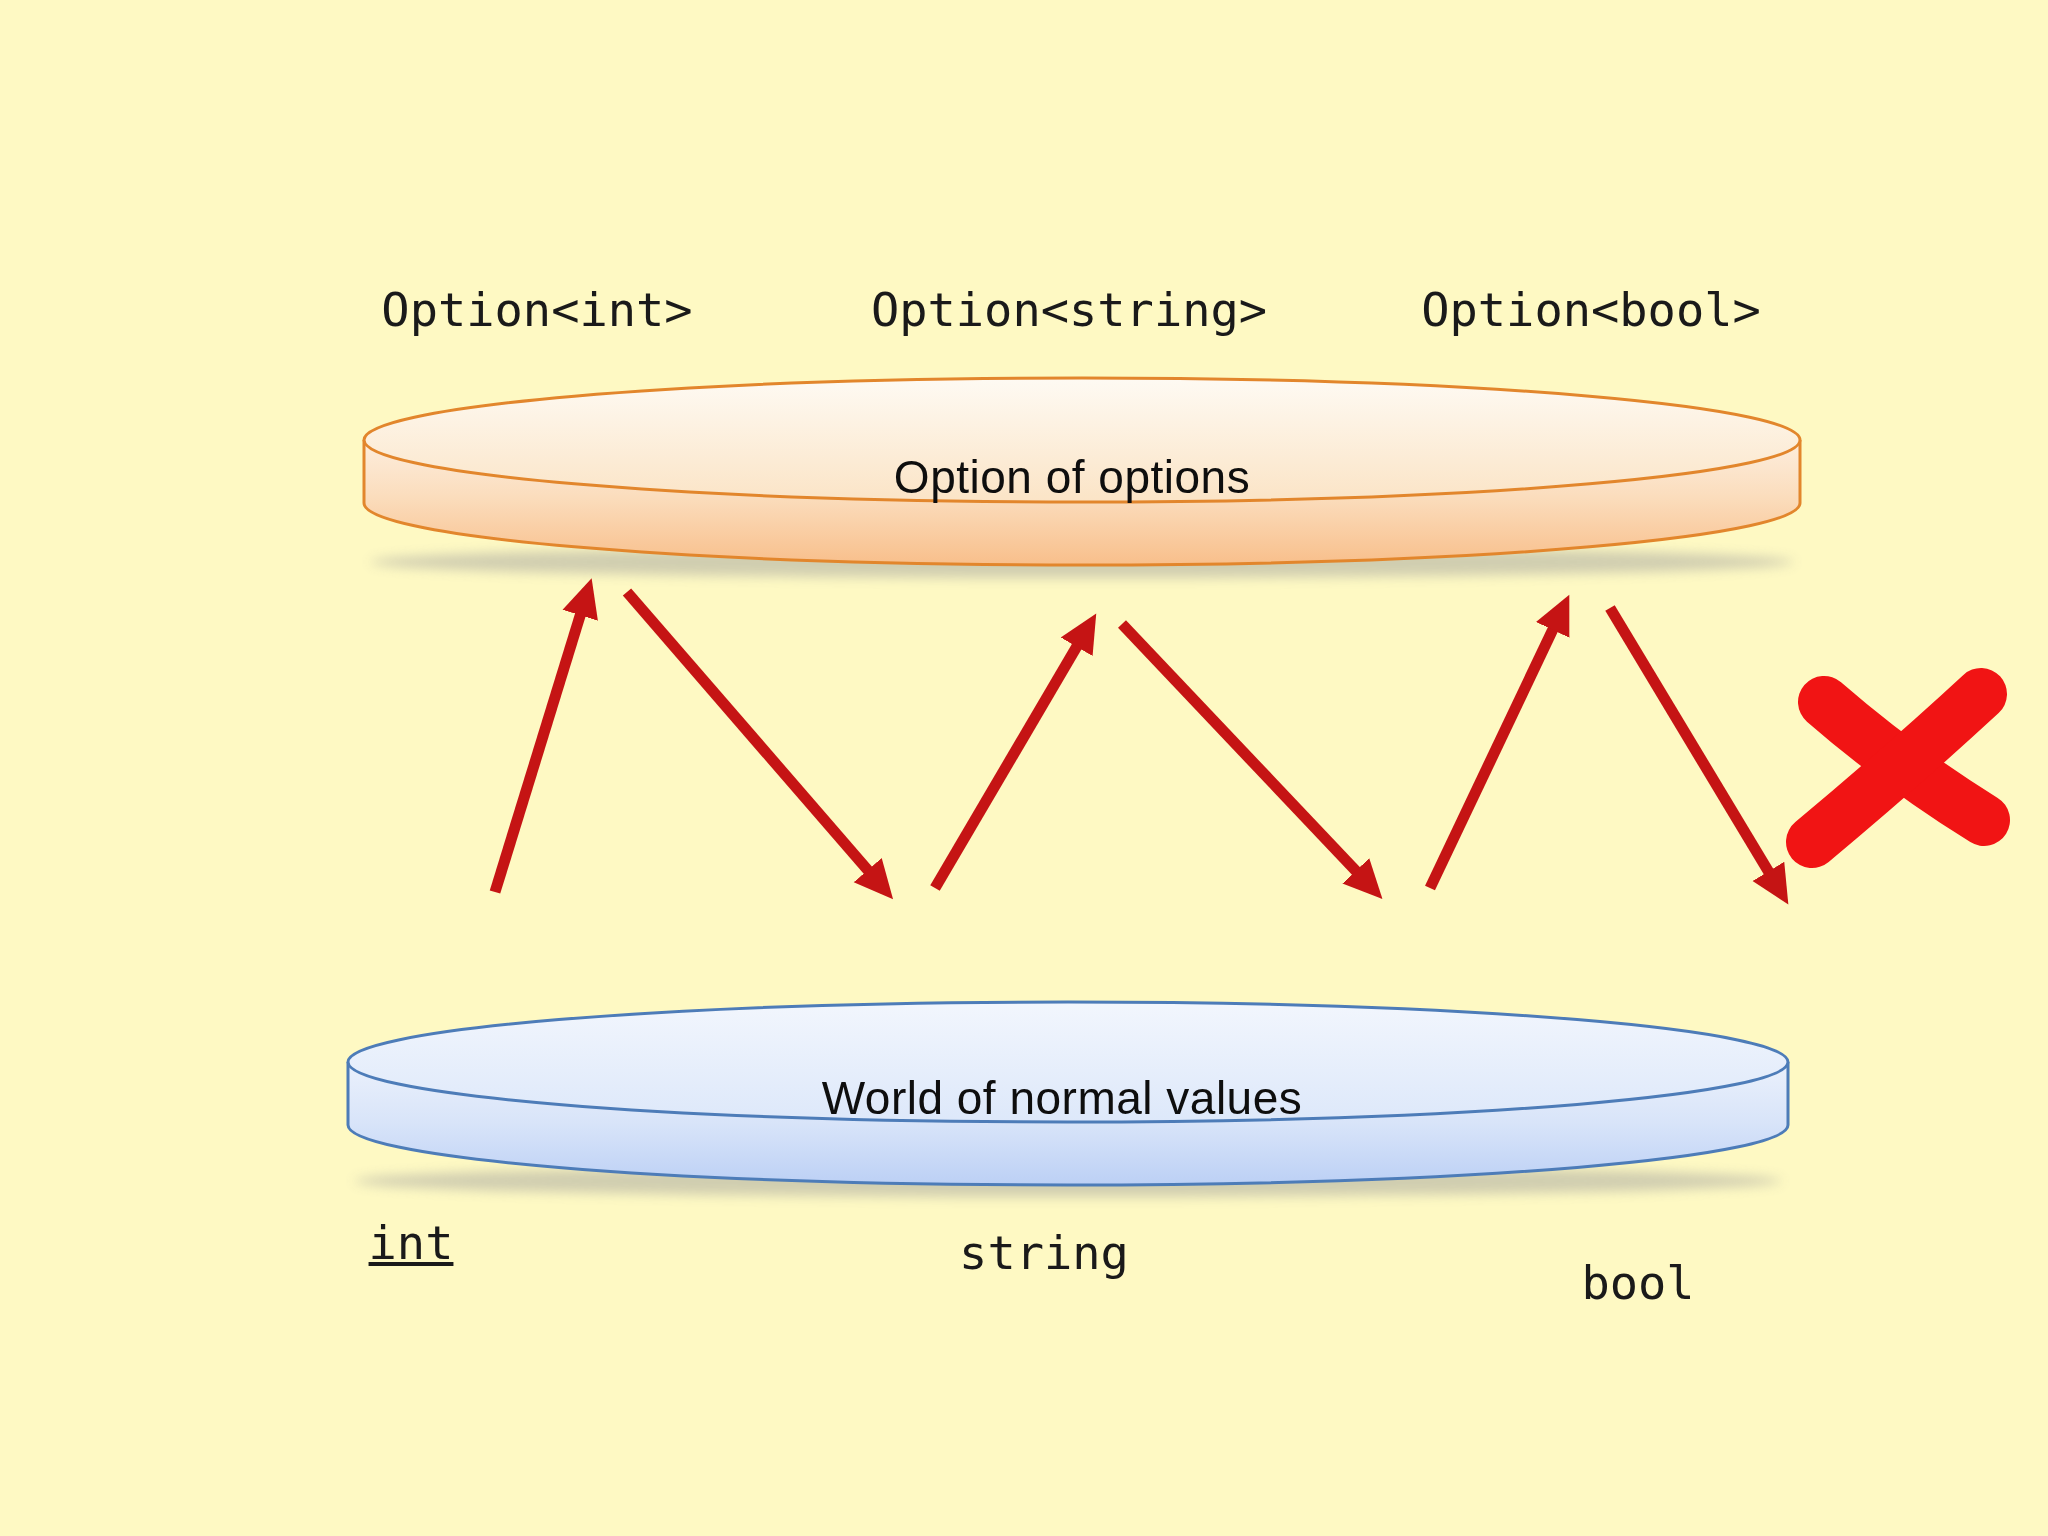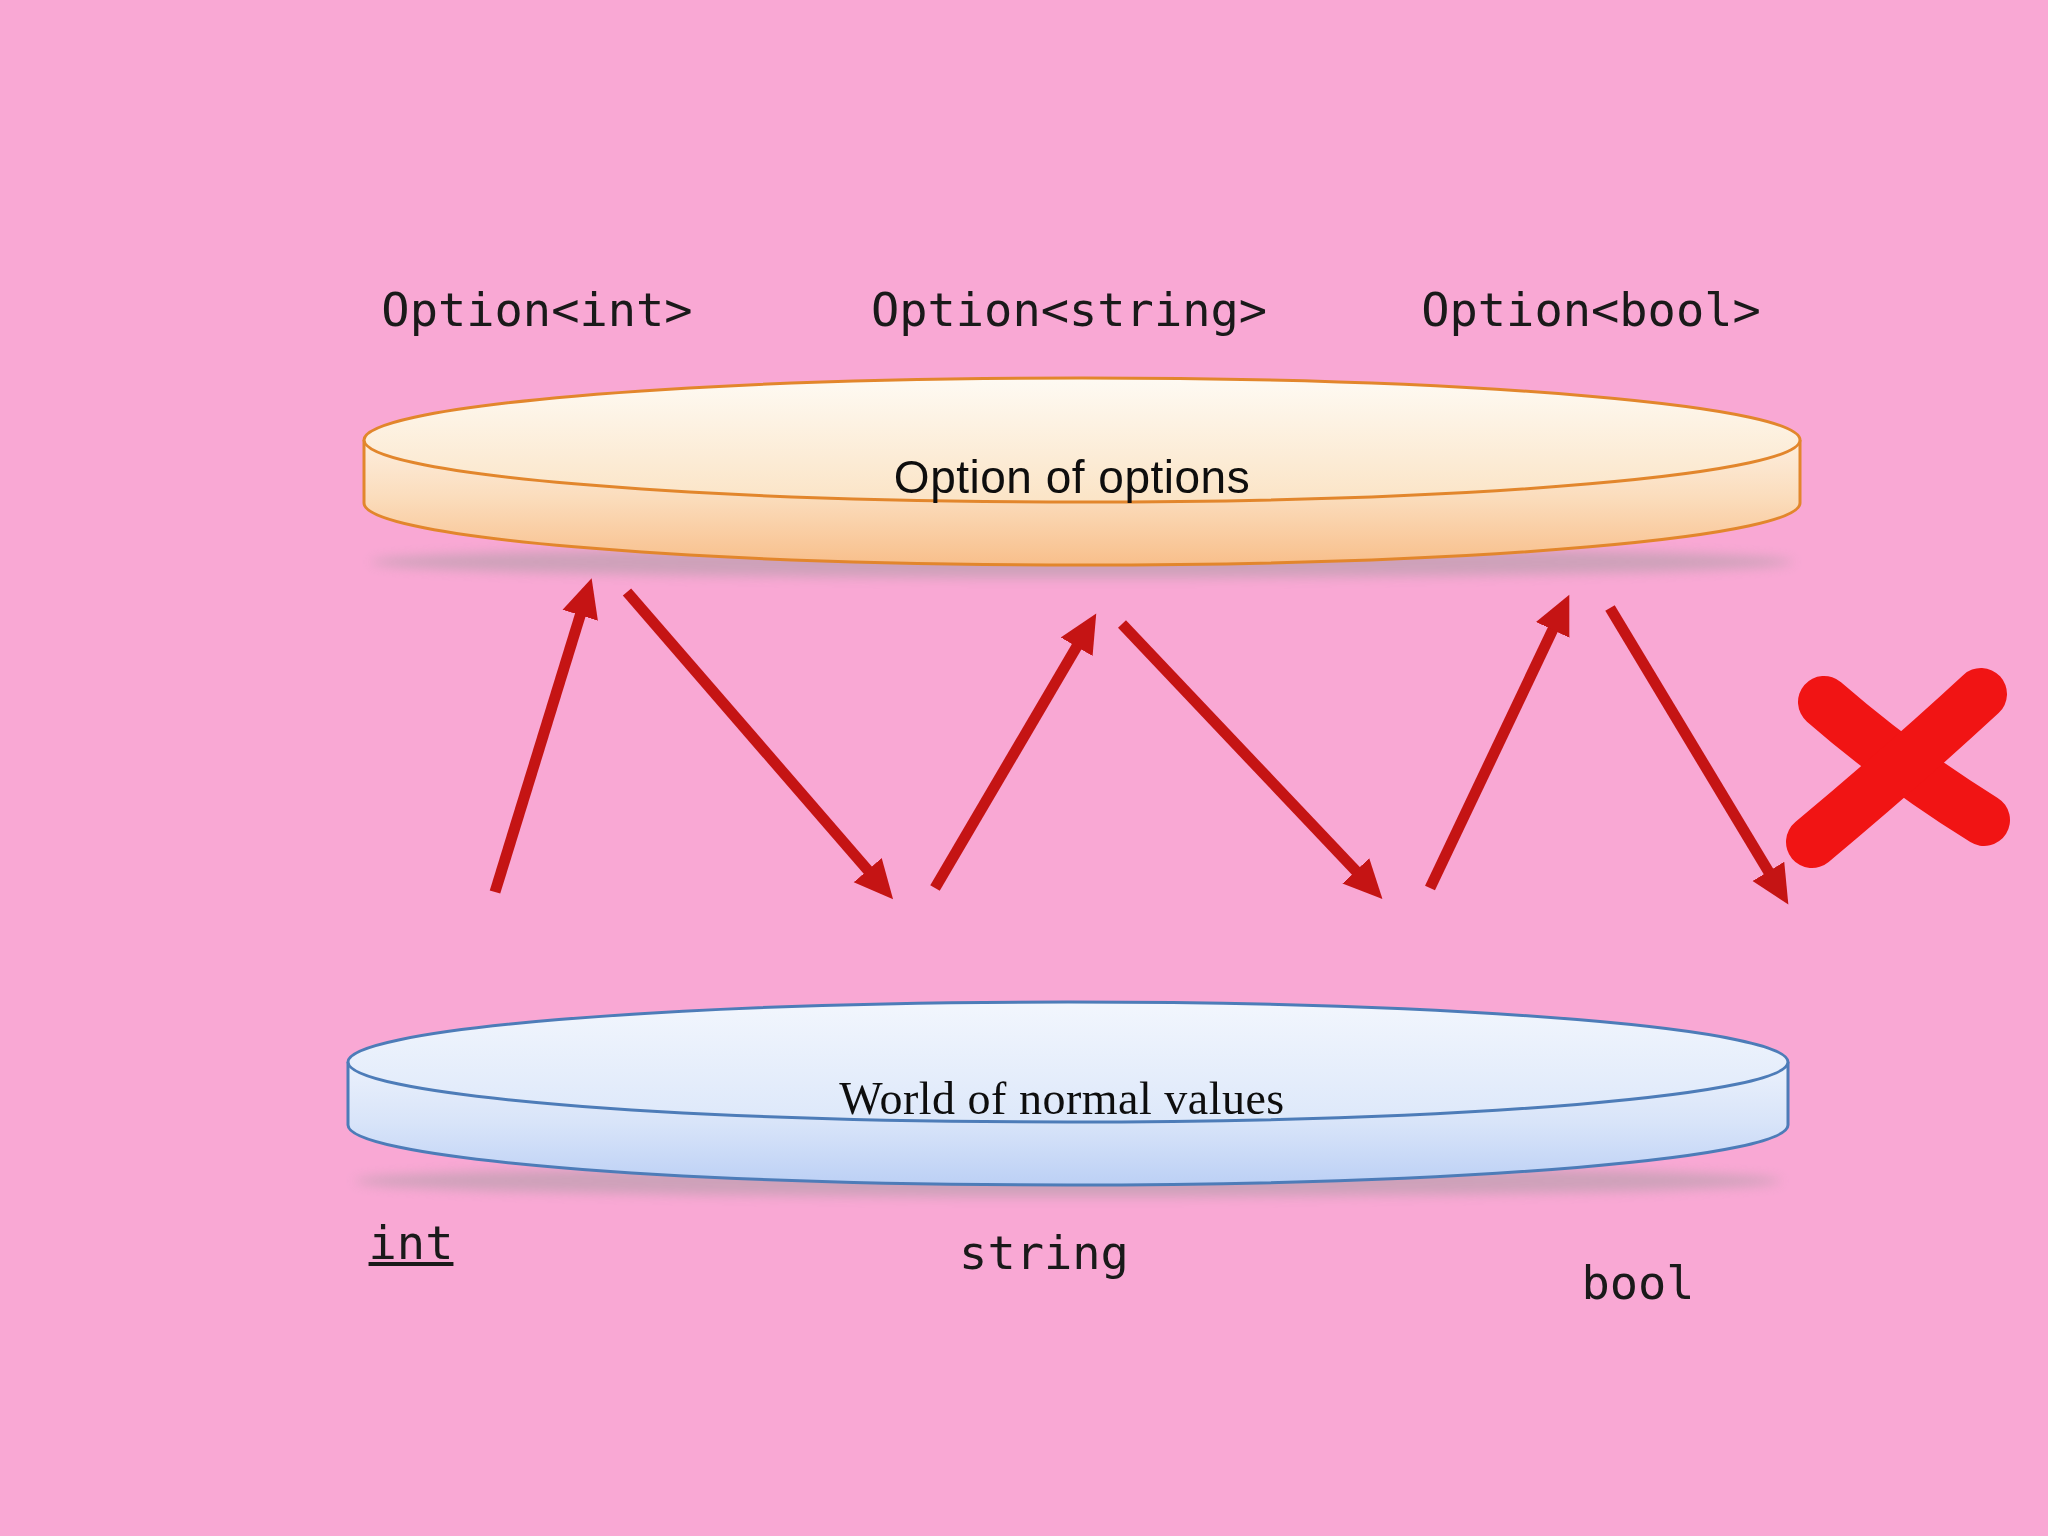--- a/index.html
+++ b/index.html
@@ -4,21 +4,21 @@
 <style>
   html, body {
     margin: 0;
     padding: 0;
     background: #ffffff;
   }
   .canvas {
     position: relative;
     width: 2048px;
     height: 1536px;
-    background: #f9a8d4;
+    background: #fef9c3;
     overflow: hidden;
     font-family: "Liberation Sans", sans-serif;
   }
   .layer {
     position: absolute;
     left: 0;
     top: 0;
   }
   .mono-label {
     position: absolute;
@@ -96,19 +96,19 @@
       <path d="M 1824 702 Q 1900 768 1984 820"></path>
       <path d="M 1981 694 Q 1903 766 1812 842"></path>
     </g>
   </svg>
 
   <div class="mono-label" style="left:537px; top:283px;">Option&lt;int&gt;</div>
   <div class="mono-label" style="left:1069px; top:283px;">Option&lt;string&gt;</div>
   <div class="mono-label" style="left:1591px; top:283px;">Option&lt;bool&gt;</div>
 
   <div class="world-title" style="left:1072px; top:477px;">Option of options</div>
-  <div class="world-title" style="left:1062px; top:1098px;font-family:Liberation Serif, serif;">World of normal values</div>
+  <div class="world-title" style="left:1062px; top:1098px;">World of normal values</div>
 
   <div class="mono-label" style="left:411px; top:1216px;text-decoration:underline;">int</div>
   <div class="mono-label" style="left:1044px; top:1216px;margin-top:10px;">string</div>
   <div class="mono-label" style="left:1638px; top:1256px;">bool</div>
 
 </div>
 
 </body></html>

